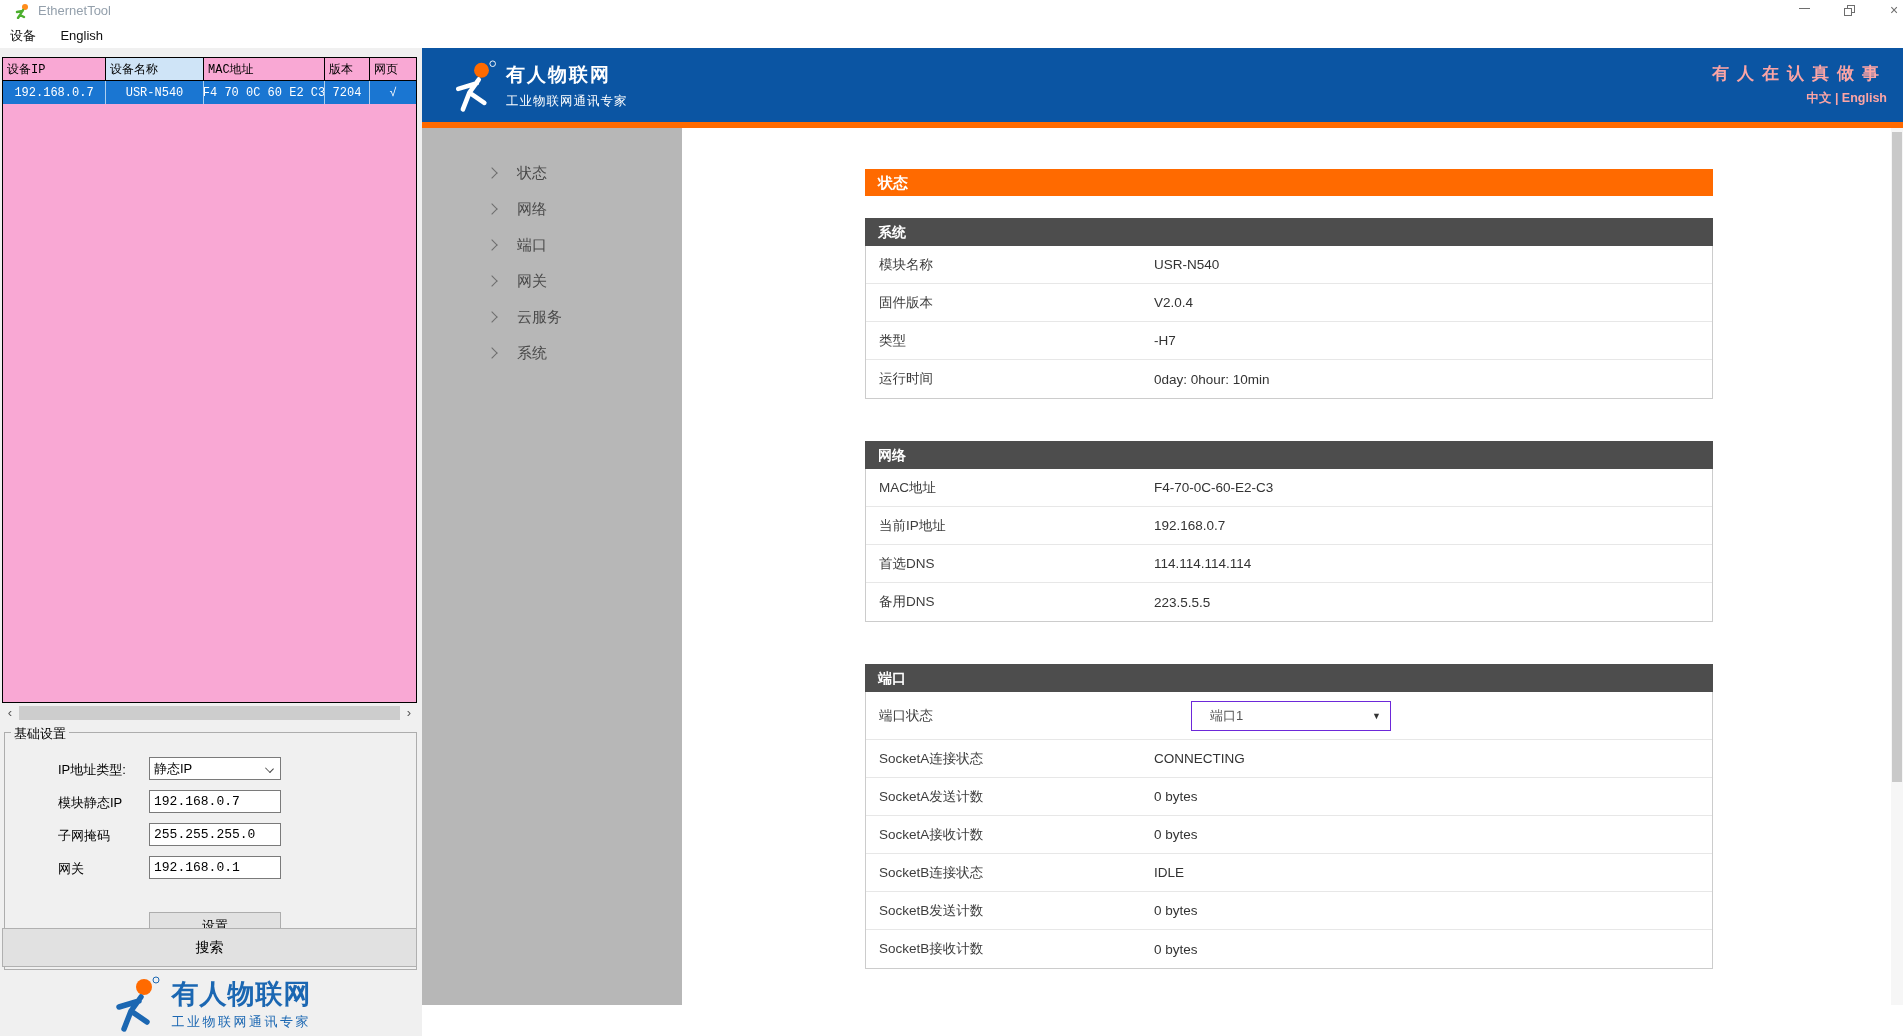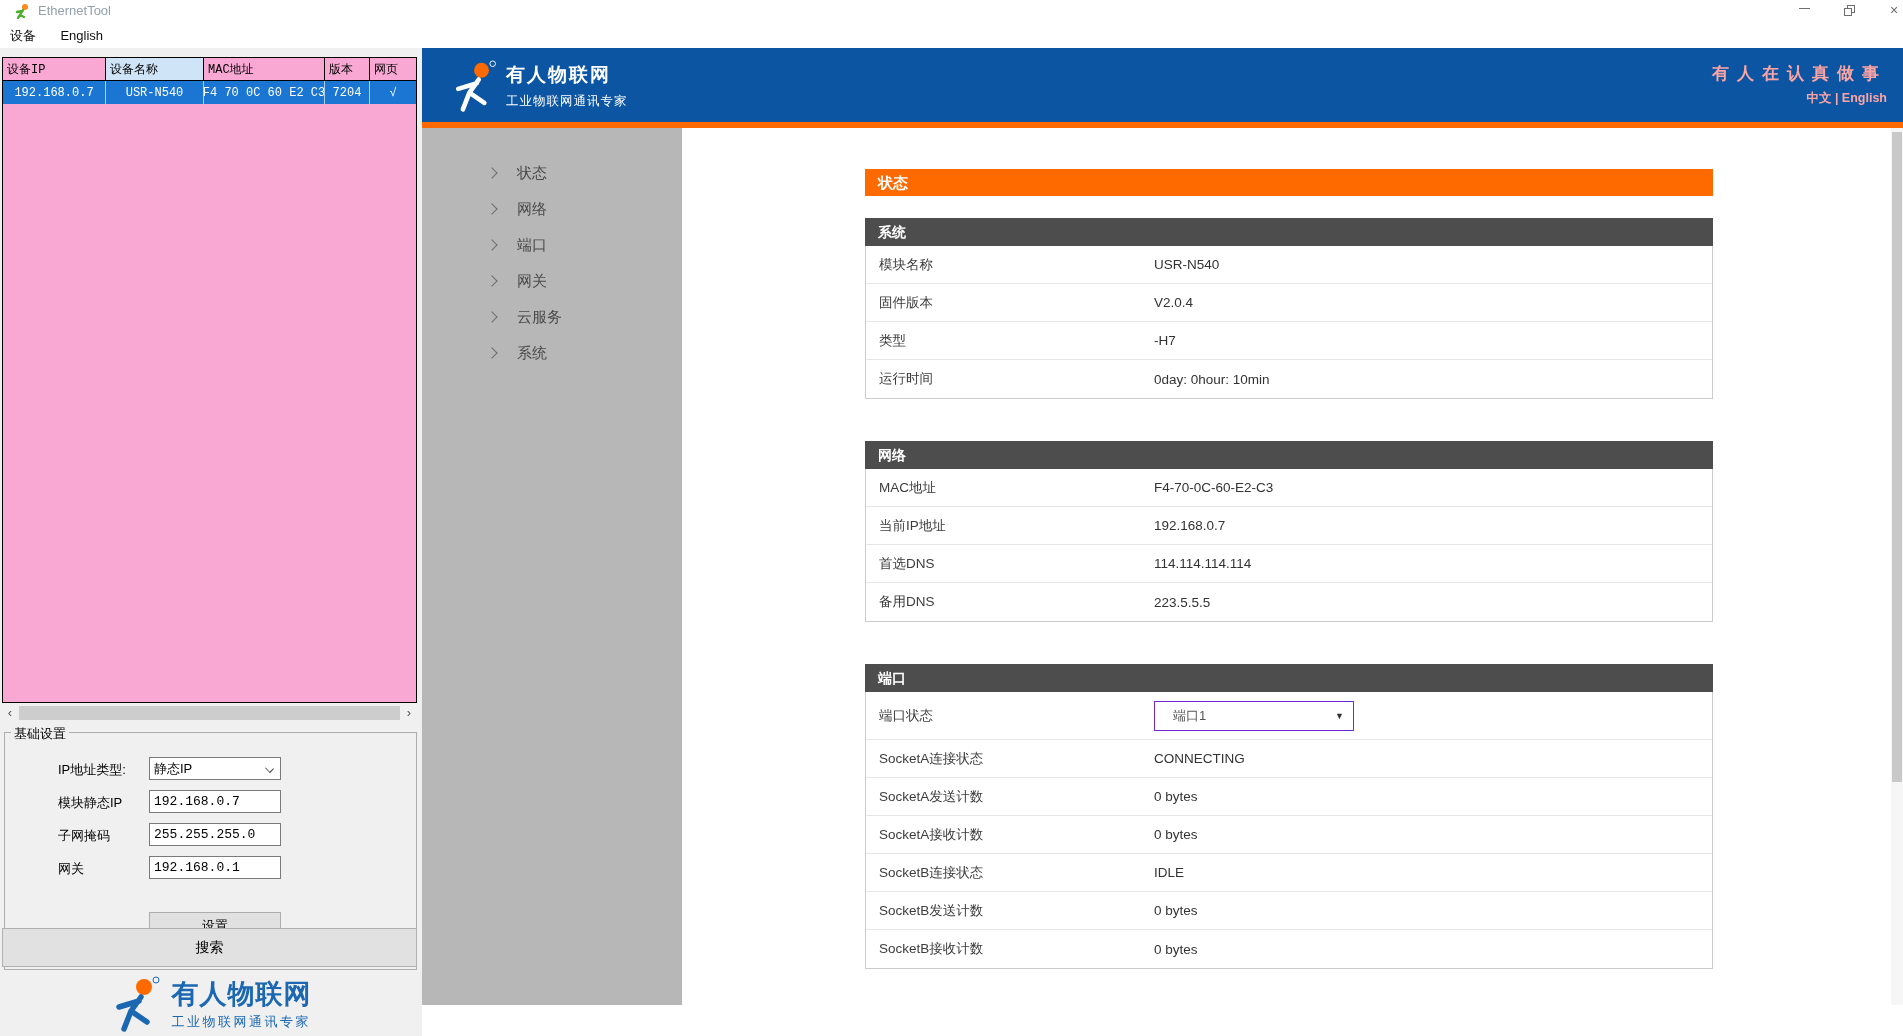--- a/index.html
+++ b/index.html
@@ -83,21 +83,21 @@
   #page-banner { margin-top:41px; height:27px; background:#ff6a00; color:#fff; font-size:15px; font-weight:bold;
                  line-height:27px; padding-left:13px; }
   .sec { margin-top:42px; }
   .sec:first-of-type { margin-top:22px; }
   .sec-h { height:28px; background:#4d4d4d; color:#fff; font-size:14px; font-weight:bold; line-height:28px; padding-left:13px; }
   .sec-t { border:1px solid #ccc; border-top:none; }
   .row { display:flex; align-items:center; min-height:38px; border-bottom:1px solid #e7e7e7; }
   .row:last-child { border-bottom:none; }
   .rl { width:288px; padding-left:13px; font-size:13.5px; color:#3d3d3d; }
   .rv { font-size:13.5px; color:#333; }
-  .row.tall { min-height:48px; }
+  .row.tall { min-height:48px;gap:37px; }
   .wsel { position:relative; width:200px; height:30px; border:1px solid #6d28d9; background:#fff;
           font-size:13px; color:#555; line-height:28px; padding-left:18px; }
   .warr { position:absolute; right:9px; top:0; font-size:9px; color:#333; }
 
   #web-footer { position:absolute; left:0; bottom:0; width:100%; height:31px; background:#0b55a3;
                 display:flex; align-items:center; justify-content:center; gap:48px; color:#fff; }
   #wf-company { font-size:14.5px; font-weight:bold; letter-spacing:1px; }
   #wf-url { font-size:15px; font-weight:bold; }
 
   #web-scrollbar { position:absolute; right:0; top:80px; width:12px; bottom:31px; background:#f6f6f6; }

